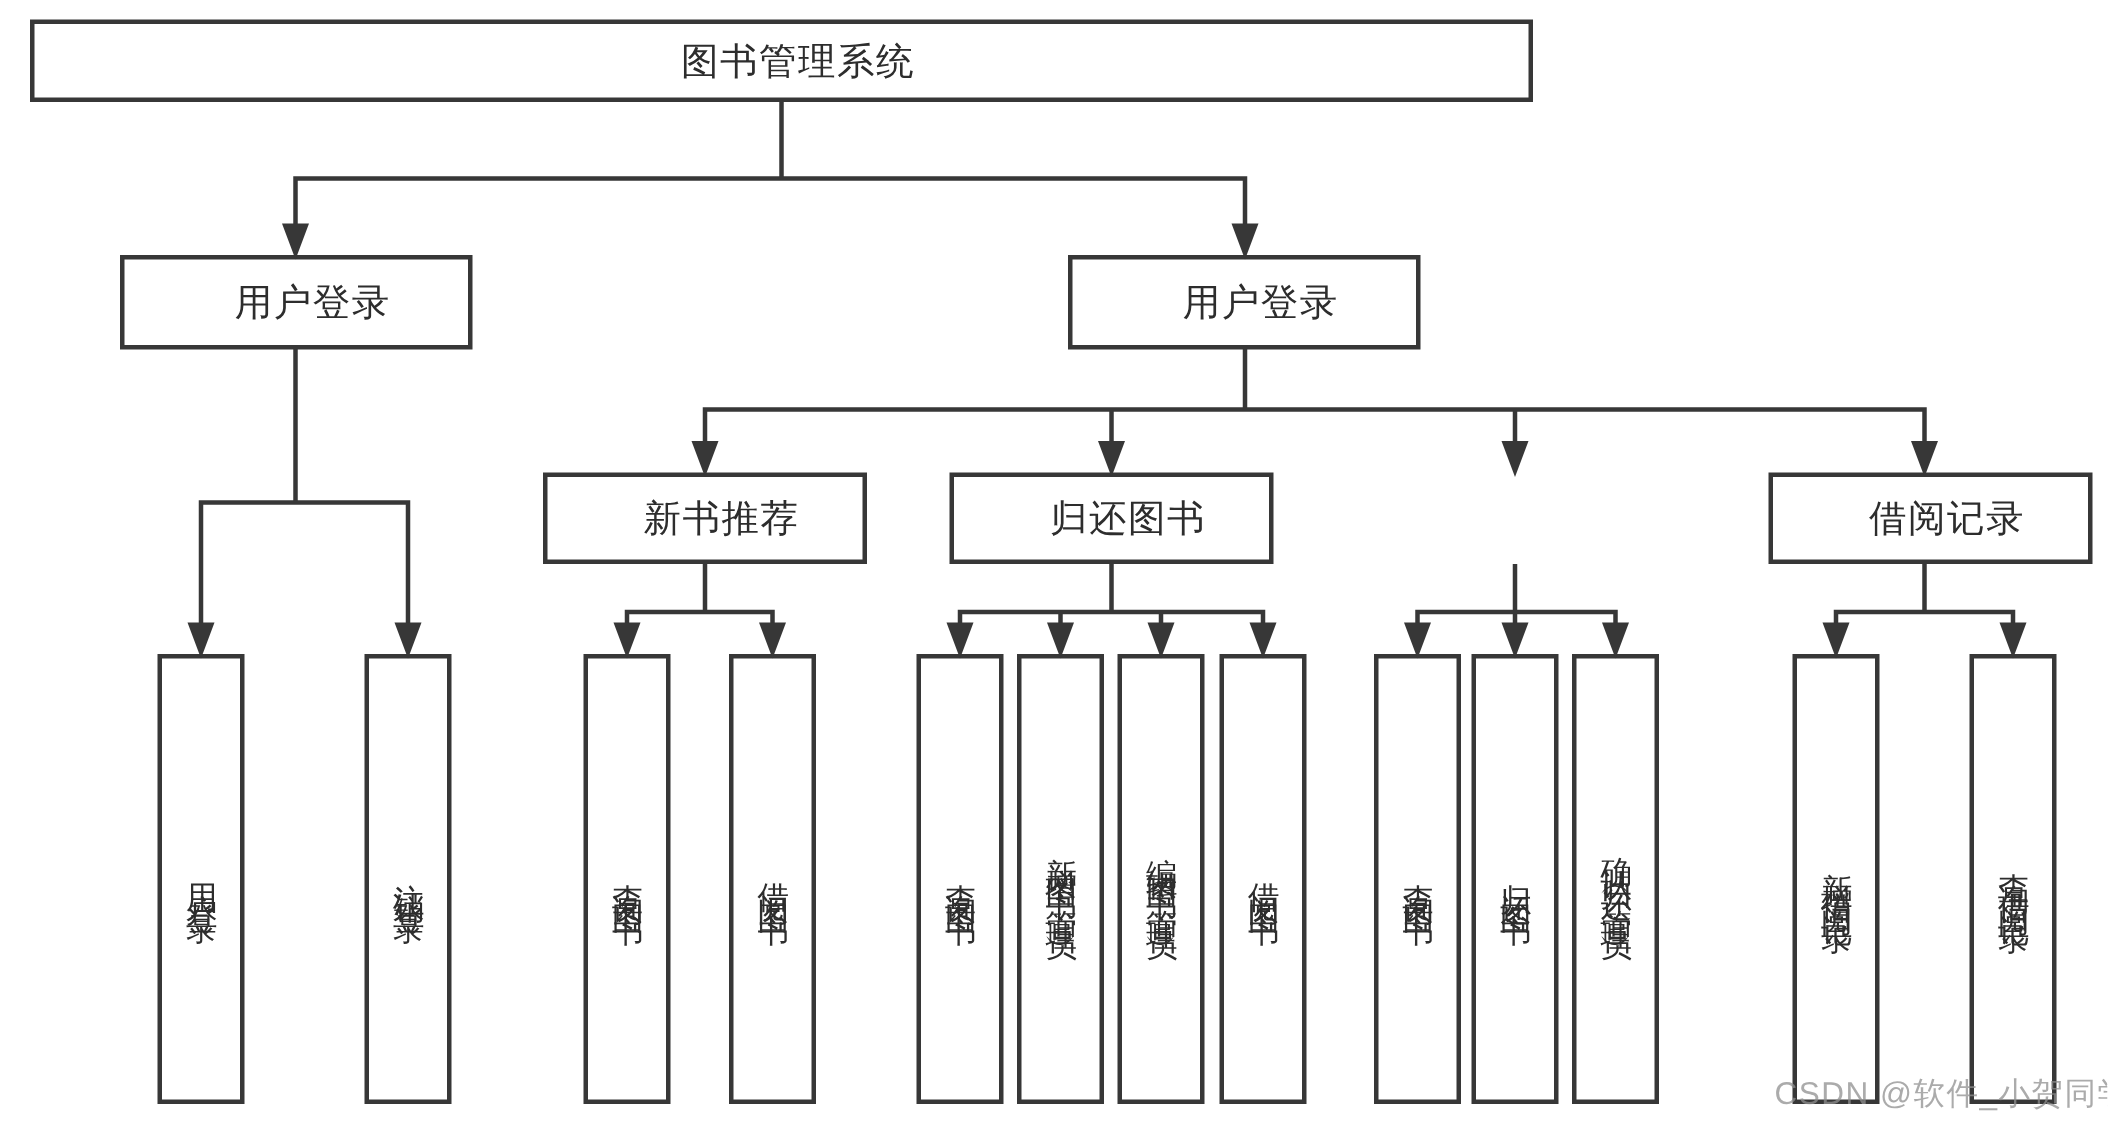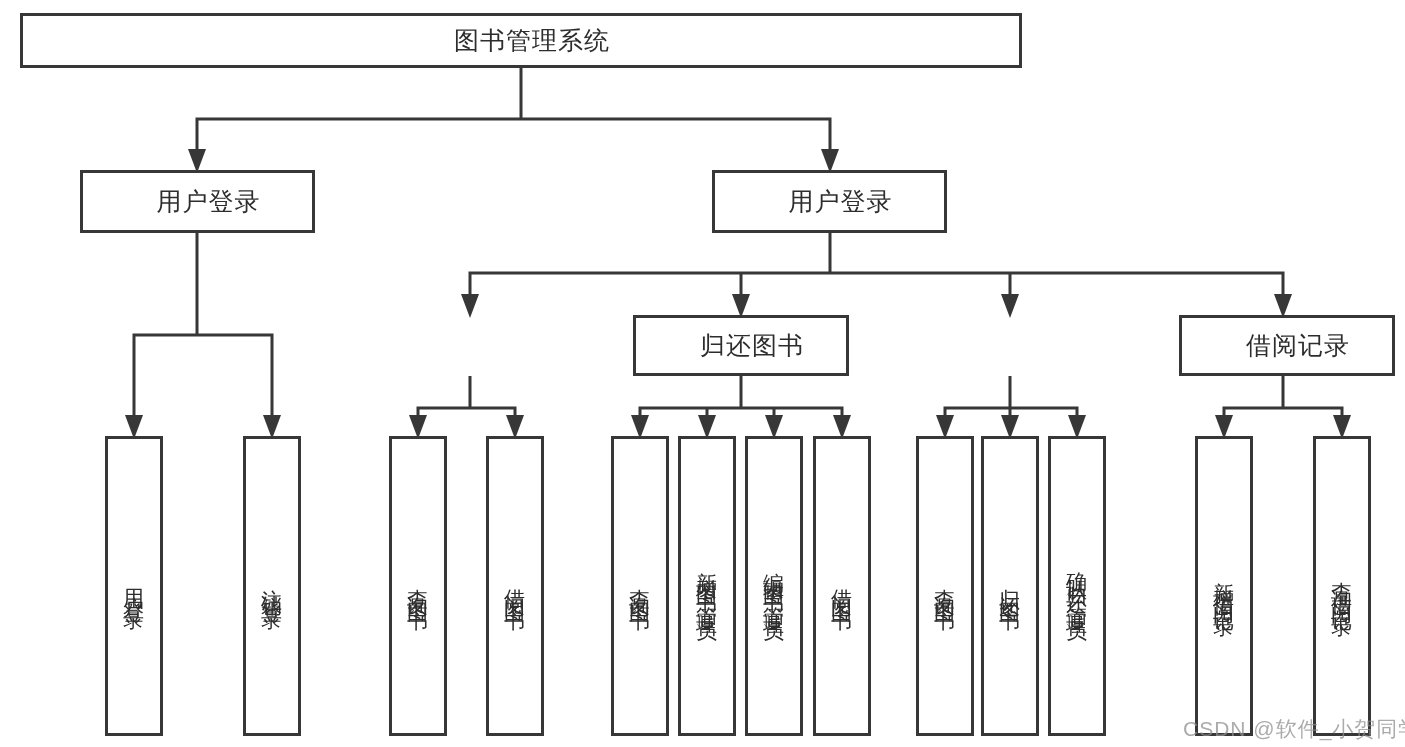--- a/index.html
+++ b/index.html
@@ -68,20 +68,21 @@
       <polygon points="1215,415 1233,415 1224,439"></polygon>
       <polygon points="1333,415 1351,415 1342,439"></polygon>
     </g>
   </svg>
 
   <div class="box h root">图书管理系统</div>
 
   <div class="box h lvl1" style="left:80px">用户登录</div>
   <div class="box h lvl1" style="left:712px">用户登录</div>
 
+  <div class="box h lvl2" style="left:362px">新书推荐</div>
   <div class="box h lvl2" style="left:633px">归还图书</div>
   <div class="box h lvl2" style="left:1179px">借阅记录</div>
 
   <div class="box v" style="left:105px">用户登录</div>
   <div class="box v" style="left:243px">注销登录</div>
 
   <div class="box v" style="left:389px">查询图书</div>
   <div class="box v" style="left:486px">借阅图书</div>
 
   <div class="box v" style="left:611px">查询图书</div>

